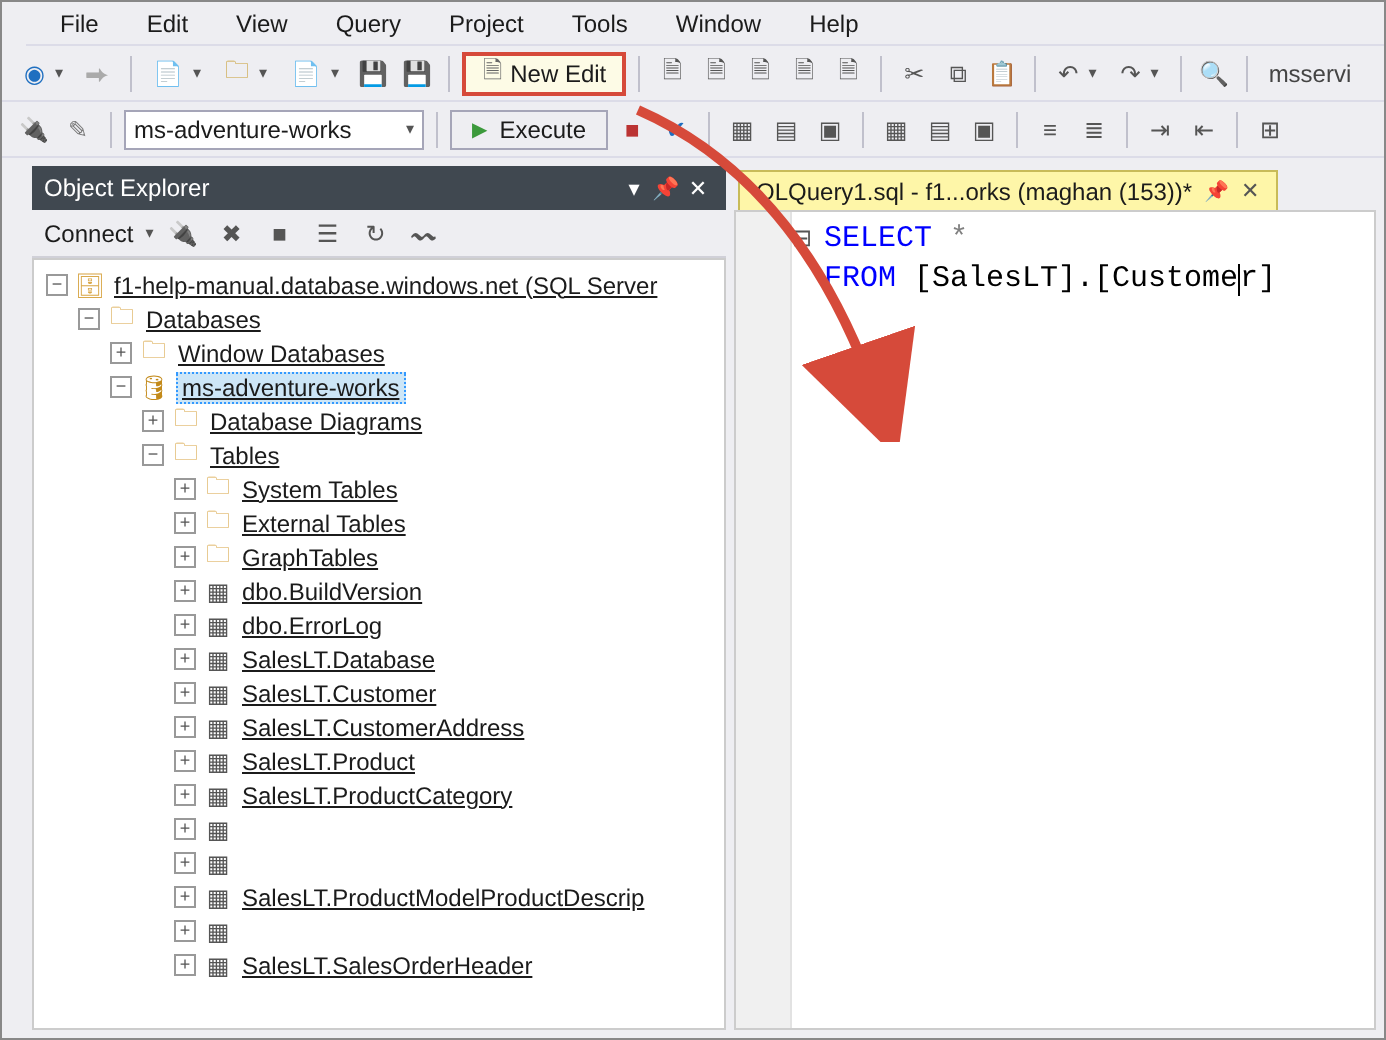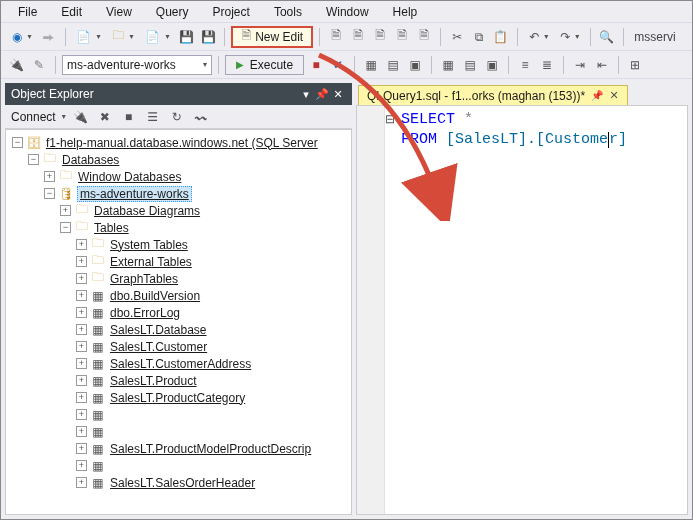--- a/index.html
+++ b/index.html
@@ -17,20 +17,21 @@
 
   
   .menubar {
     height: 22px;
     display: flex;
     align-items: center;
     padding: 0 6px;
     gap: 2px;
     background:#eeeef2;
     border-bottom:1px solid #dcdce8;
+    margin-left:12px;
   }
   .menubar .mi {
     padding: 2px 10px;
     cursor: default;
     border:1px solid transparent;
   }
 
   
   .toolbar-row {
     height: 28px;
@@ -107,21 +108,21 @@
     display:flex;
     height: calc(520px - 22px - 28px - 28px - 2px);
   }
 
   
   .oe {
     width:347px;
     background:#f5f5f8;
     display:flex;
     flex-direction:column;
-    margin:4px 0 4px 4px;
+    margin:4px 0 4px 15px;
   }
   .oe-title {
     height:22px;
     background:#404850;
     color:#fff;
     display:flex;
     align-items:center;
     padding:0 6px;
     font-size:12px;
   }
@@ -249,21 +250,21 @@
   }
   .ed-code {
     position:absolute;
     left:44px; top:4px;
     font-family: Consolas, "Courier New", monospace;
     font-size:15px;
     line-height:20px;
     white-space:pre;
   }
   .kw { color:#0000ff; }
-  .ident { color:#0369a1; }
+  .ident { color:#000000; }
   .star { color:#808080; }
   .caret {
     display:inline-block;
     width:0;
     border-left:1px solid #000;
     height:16px;
     vertical-align:text-bottom;
   }
 
   

